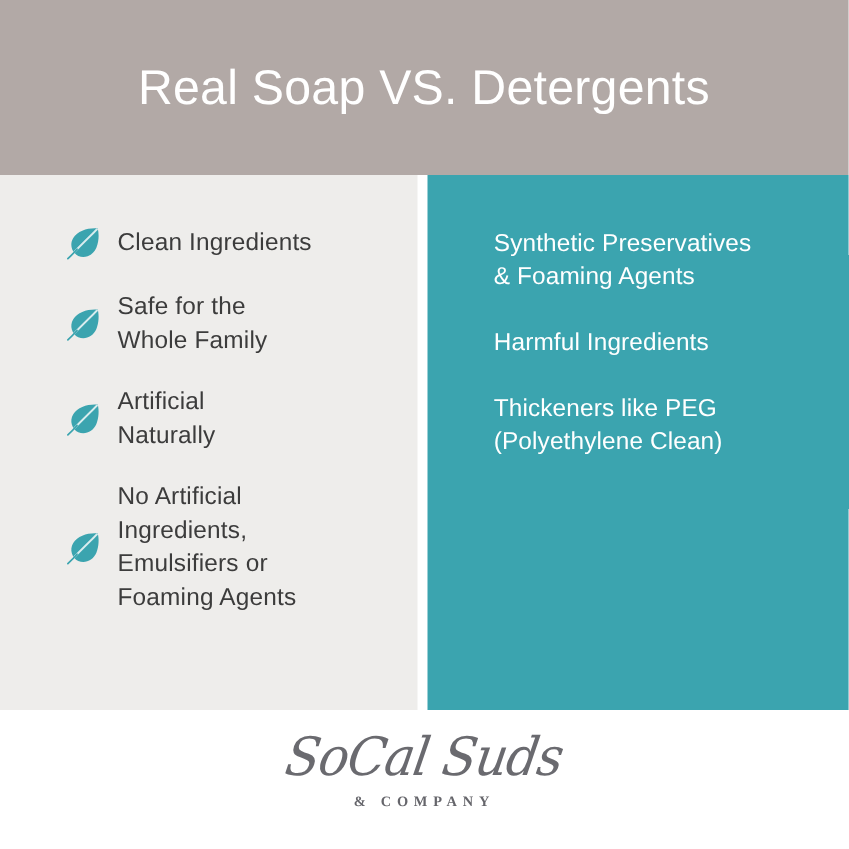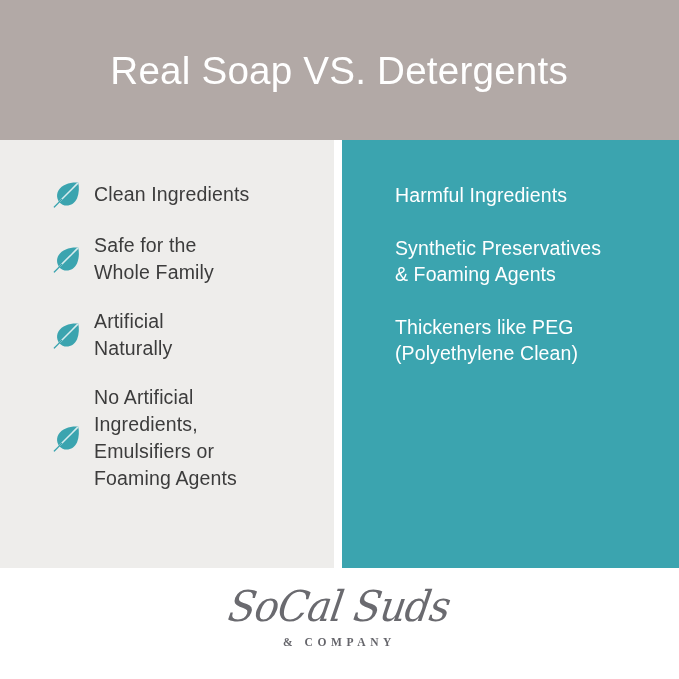--- a/index.html
+++ b/index.html
@@ -221,26 +221,26 @@
 Foaming Agents</span>
         </div>
 
       </div>
     </div>
 
     <div class="panel-bad">
       <div class="bad-list">
 
         <div class="bad-item">
-          <span class="bad-label">Harmful Ingredients</span>
-        </div>
-
-        <div class="bad-item">
           <span class="bad-label">Synthetic Preservatives
 &amp; Foaming Agents</span>
+        </div>
+
+        <div class="bad-item">
+          <span class="bad-label">Harmful Ingredients</span>
         </div>
 
         <div class="bad-item">
           <span class="bad-label">Thickeners like PEG
 (Polyethylene Clean)</span>
         </div>
 
 
       </div>
     </div>

